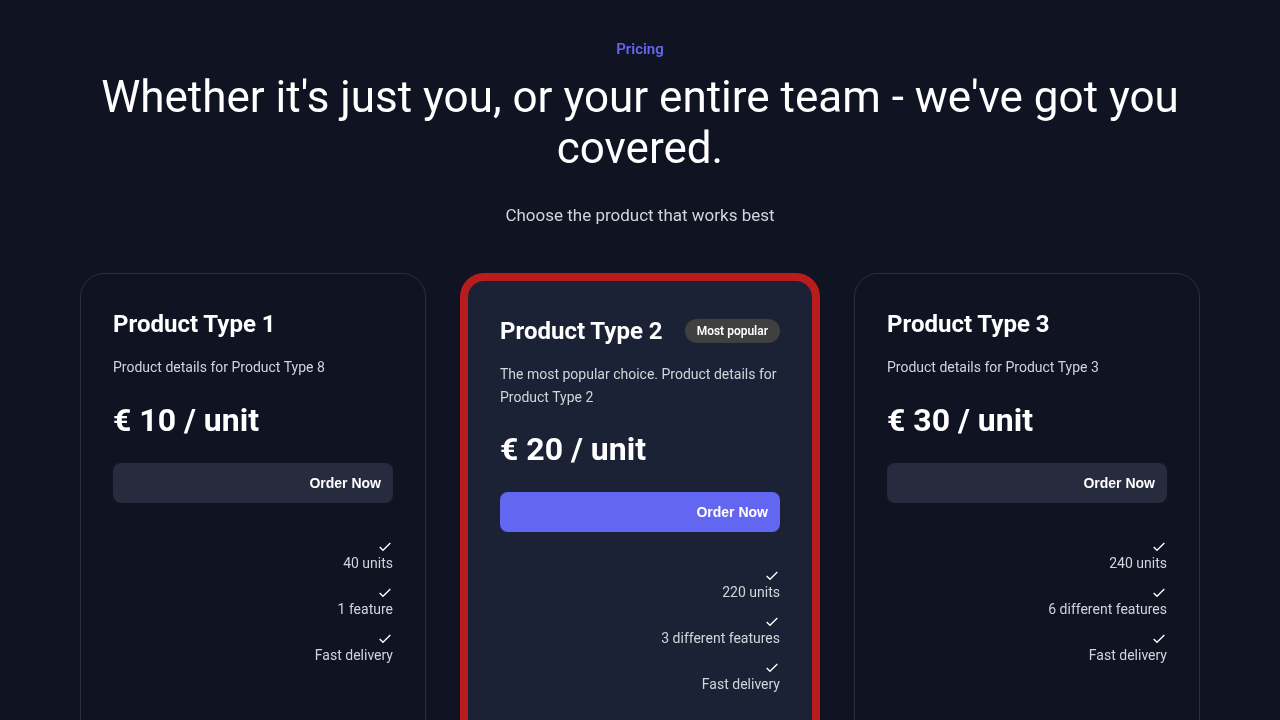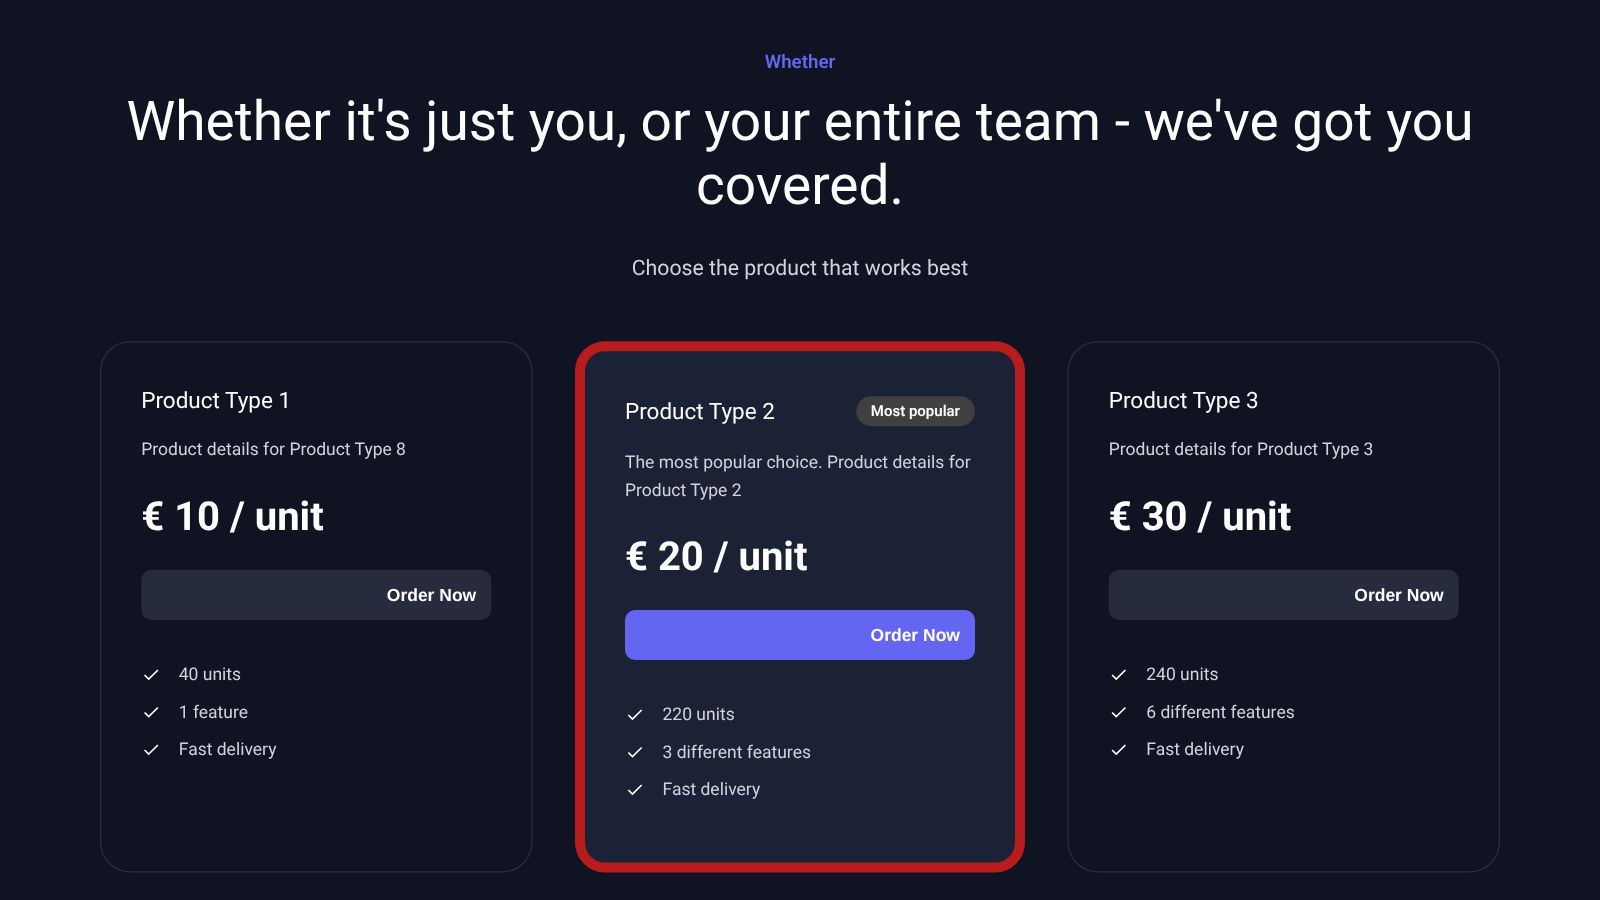--- a/index.html
+++ b/index.html
@@ -51,22 +51,22 @@
     border: 8px solid #b91c1c;
     background: #1c2235;
   }
   .card-header {
     display: flex;
     justify-content: space-between;
     align-items: center;
     margin-bottom: 18px;
   }
   .card-title {
-    font-size: 18px;
-    font-weight: 400;
+    font-size: 24px;
+    font-weight: 700;
   }
   .badge {
     background: #404040;
     color: #fff;
     font-size: 12px;
     font-weight: 600;
     padding: 5px 12px;
     border-radius: 999px;
   }
   .card-desc {
@@ -99,43 +99,43 @@
   .btn-primary {
     background: #6366f1;
     color: #fff;
   }
   .features {
     list-style: none;
   }
   .features li {
     display: flex;
     align-items: flex-end;
-    gap: 14px;
     margin-bottom: 14px;
     font-size: 14px;
     color: #d1d5db;
+    flex-direction: column;
   }
   .check {
     width: 16px;
     height: 16px;
     flex-shrink: 0;
   }
   .check svg {
     width: 100%;
     height: 100%;
     stroke: #fff;
     stroke-width: 2;
     fill: none;
   }
 </style>
 </head>
 <body>
 
 <div class="container">
-  <div class="eyebrow">Whether</div>
+  <div class="eyebrow">Pricing</div>
   <h1 class="headline">Whether it's just you, or your entire team - we've got you covered.</h1>
   <p class="subhead">Choose the product that works best</p>
 
   <div class="grid">
 
     <div class="card">
       <div class="card-header">
         <div class="card-title">Product Type 1</div>
       </div>
       <p class="card-desc">Product details for Product Type 8</p>

